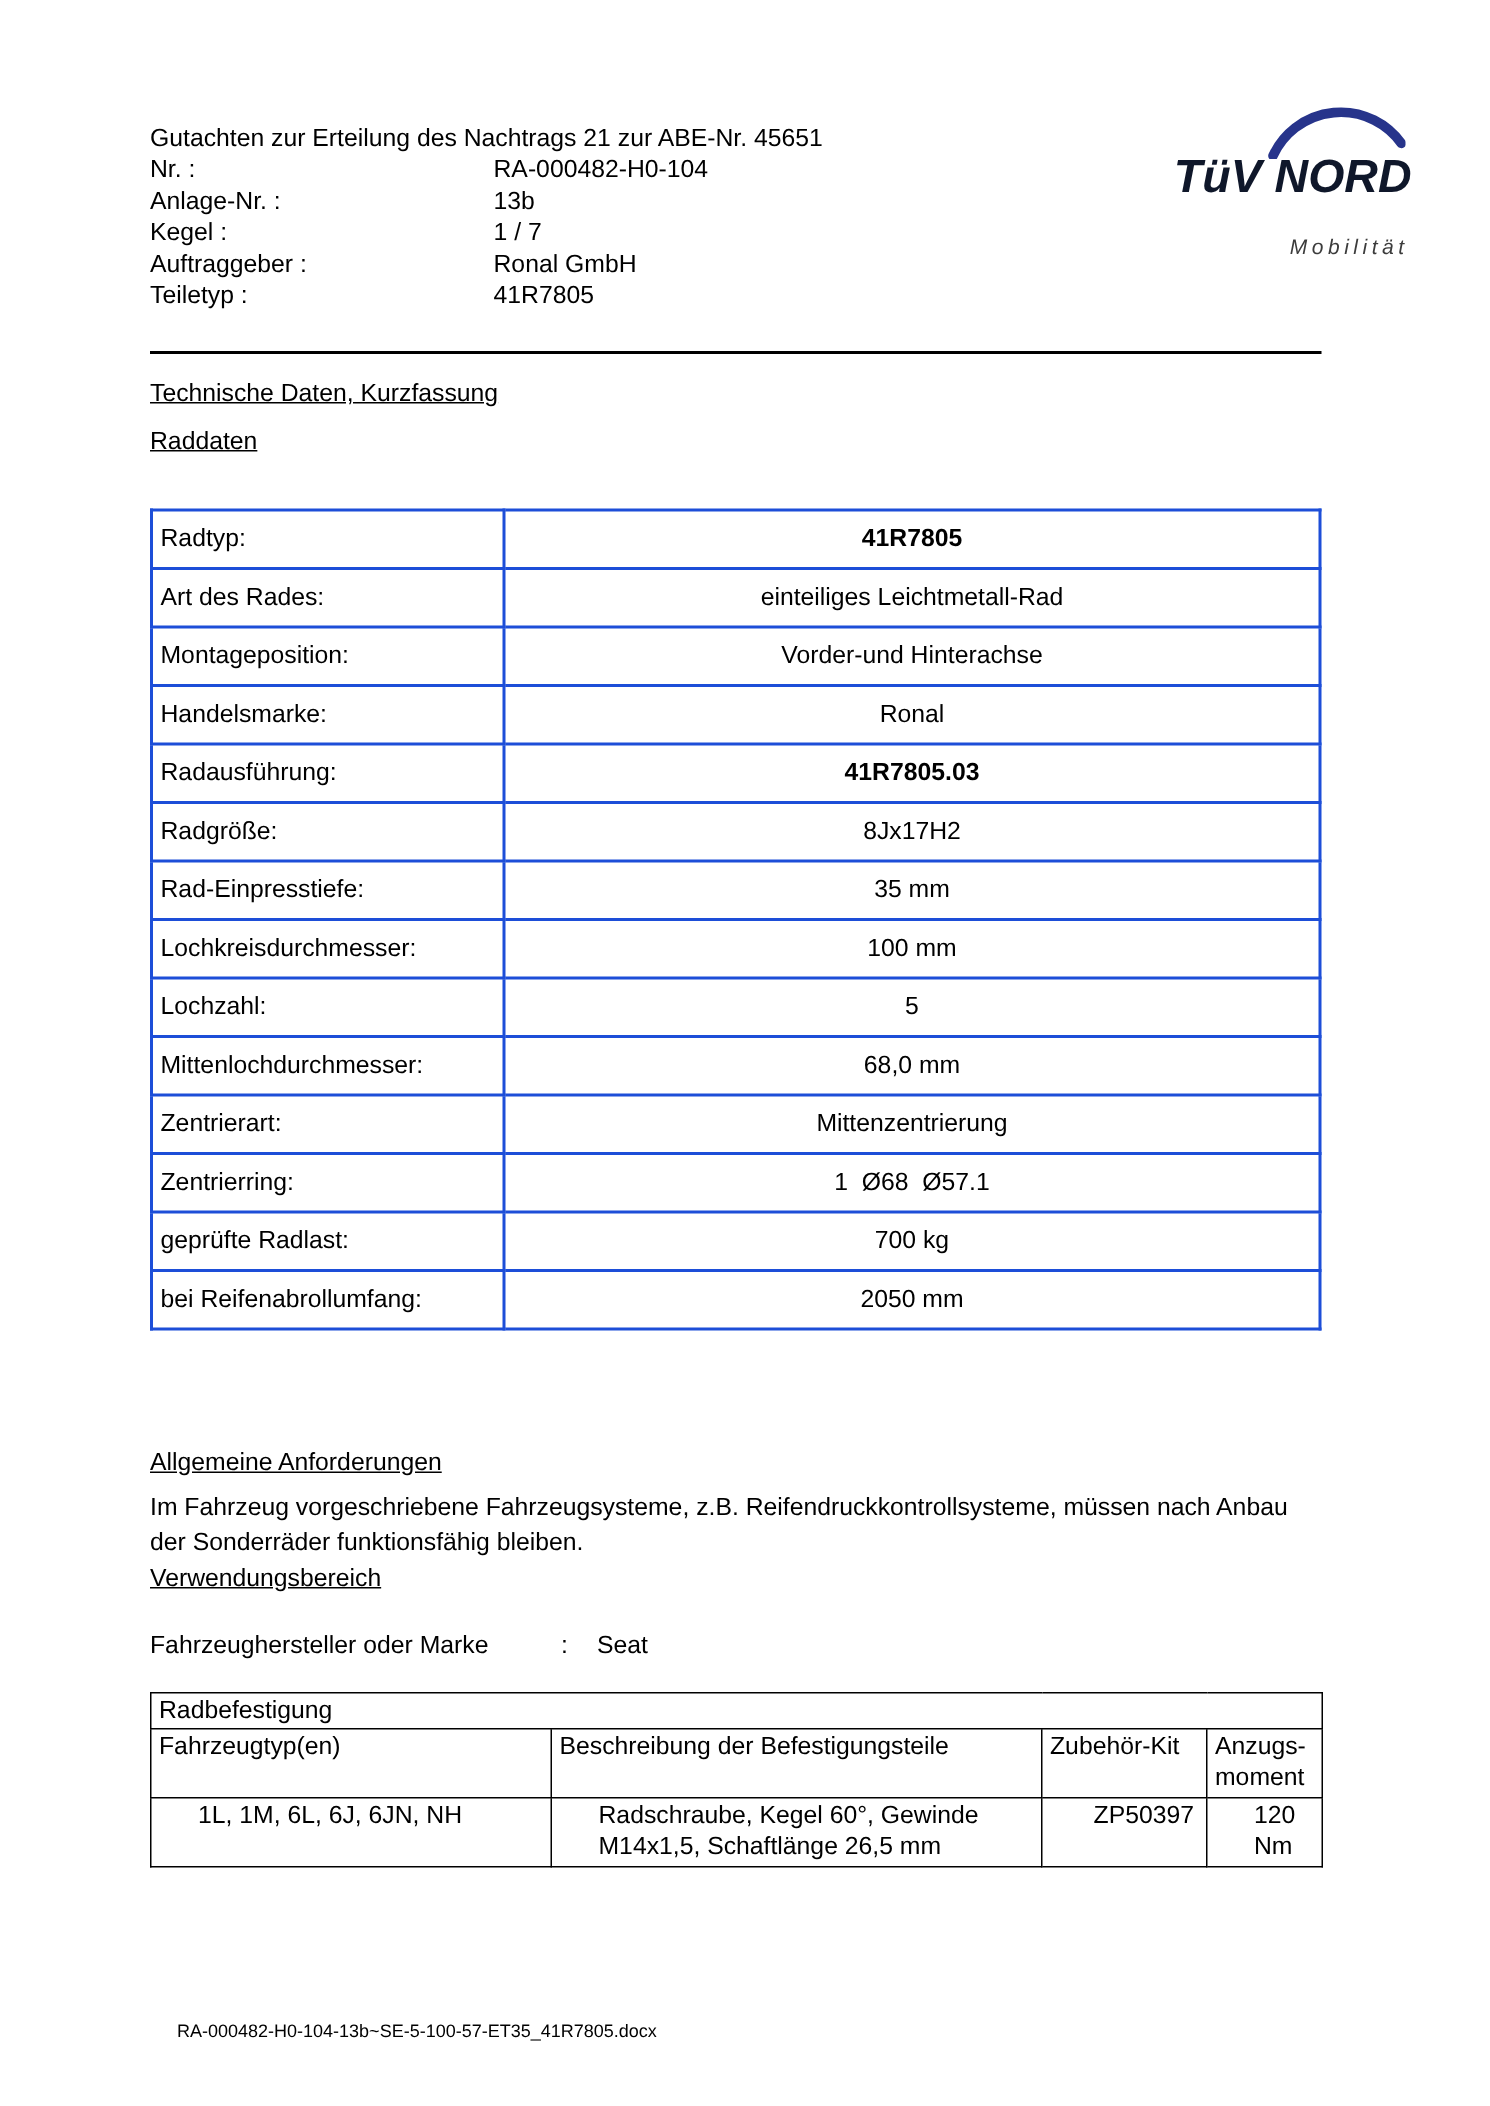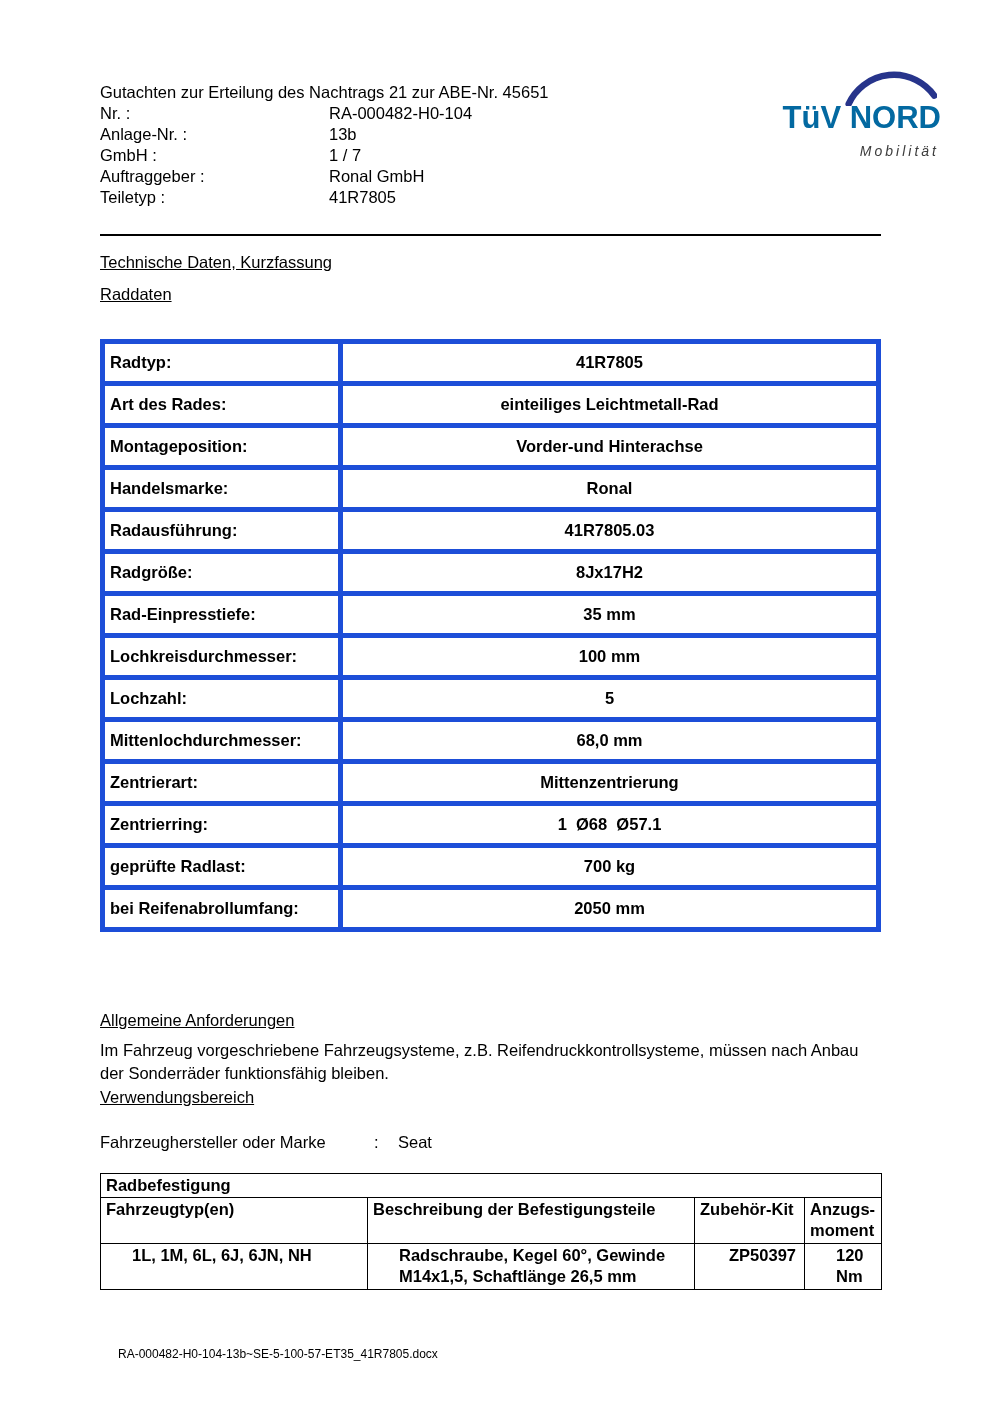--- a/index.html
+++ b/index.html
@@ -18,53 +18,53 @@
   
   .hdr-title { line-height: 21px; }
   .hdr-row { display: flex; line-height: 21px; }
   .hdr-label { flex: 0 0 229px; }
   .hdr-value { flex: 1; }
 
   
   .logo { position: absolute; right: 52px; top: 52px; width: 190px; text-align: right; }
   .swoosh { display: block; width: 92px; height: 54px; margin: 0 4px 0 auto; }
   .brand {
-    font-size: 31px; font-weight: bold; 
-    color: #0369a1; margin-top: -6px; white-space: nowrap;
+    font-size: 31px; font-weight: bold; font-style: italic;
+    color: #0f172a; margin-top: -6px; white-space: nowrap;
   }
   .tagline {
     font-size: 14px; font-style: italic; letter-spacing: 3px;
-    color: #3c3c3c; margin-top: 7px; margin-right: 2px;
+    color: #3c3c3c; margin-top: 20px; margin-right: 2px;
   }
 
   .rule { border-top: 2px solid #000; margin-top: 26px; }
 
   .h-underline { font-weight: normal; text-decoration: underline; }
   .tech-heading { margin-top: 16px; line-height: 21px; }
   .raddaten-heading { margin-top: 11px; line-height: 21px; }
 
   
   table { border-collapse: collapse; width: 781px; table-layout: fixed; }
   .raddaten { margin-top: 34px; }
-  .raddaten td { border: 5px solid #1d4ed8; height: 33px; padding: 2px 5px; overflow: hidden; font-weight: bold; }
+  .raddaten td { border: 2px solid #1d4ed8; height: 33px; padding: 2px 5px; overflow: hidden; }
   .raddaten td.lbl { width: 223px; text-align: left; }
   .raddaten td.val { text-align: center; }
   .bold { font-weight: bold; }
 
   
   .allg-heading { margin-top: 78px; line-height: 21px; }
   .para { margin-top: 8px; line-height: 23px; }
   .verw-heading { margin-top: 2px; line-height: 21px; }
 
   .hersteller { margin-top: 24px; display: flex; line-height: 21px; }
   .hersteller-label { flex: 0 0 274px; }
   .hersteller-sep { flex: 0 0 24px; }
 
   
-  .radbef { margin-top: 20px; font-weight: bold; }
+  .radbef { margin-top: 20px; }
   .radbef td { border: 1px solid #000; padding: 1px 5px; vertical-align: top; text-align: left; line-height: 21px; overflow: hidden; }
   .radbef .title-row td { height: 21px; }
   .radbef .head-row td { height: 43px; margin-left: 20px; }
   .radbef .data-row td { height: 43px; padding-left: 31px; }
   .radbef td.center { text-align: center; }
 
   .footer { position: absolute; left: 118px; top: 1345px; font-size: 12px; line-height: 19px; }
 </style>
 </head>
 <body>
@@ -85,21 +85,21 @@
 
     <div class="hdr-row">
       <span class="hdr-label">Nr. :</span>
       <span class="hdr-value">RA-000482-H0-104</span>
     </div>
     <div class="hdr-row">
       <span class="hdr-label">Anlage-Nr. :</span>
       <span class="hdr-value">13b</span>
     </div>
     <div class="hdr-row">
-      <span class="hdr-label">GmbH :</span>
+      <span class="hdr-label">Kegel :</span>
       <span class="hdr-value">1 / 7</span>
     </div>
     <div class="hdr-row">
       <span class="hdr-label">Auftraggeber :</span>
       <span class="hdr-value">Ronal GmbH</span>
     </div>
     <div class="hdr-row">
       <span class="hdr-label">Teiletyp :</span>
       <span class="hdr-value">41R7805</span>
     </div>

